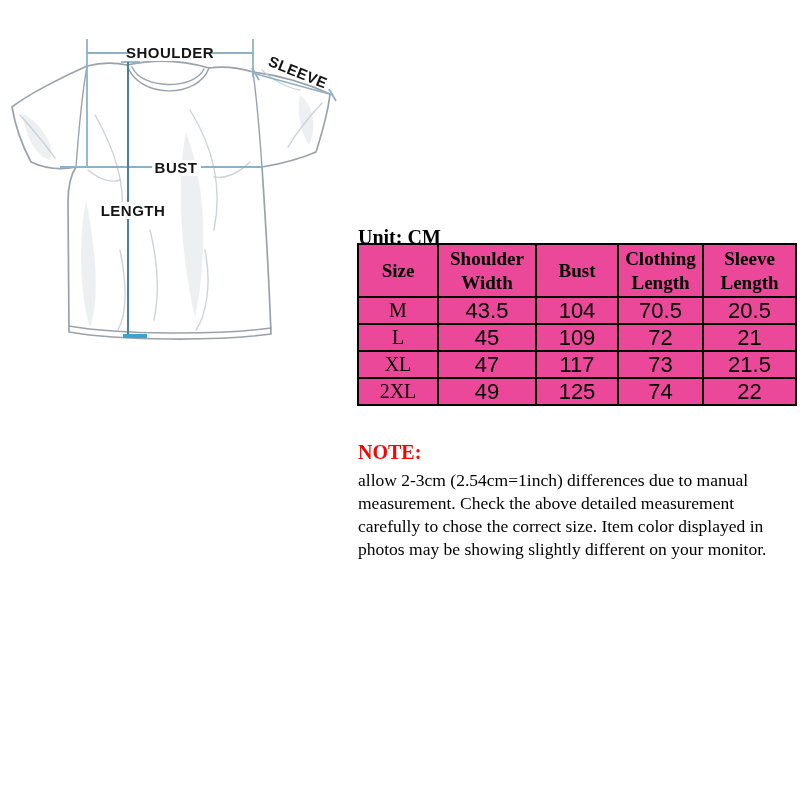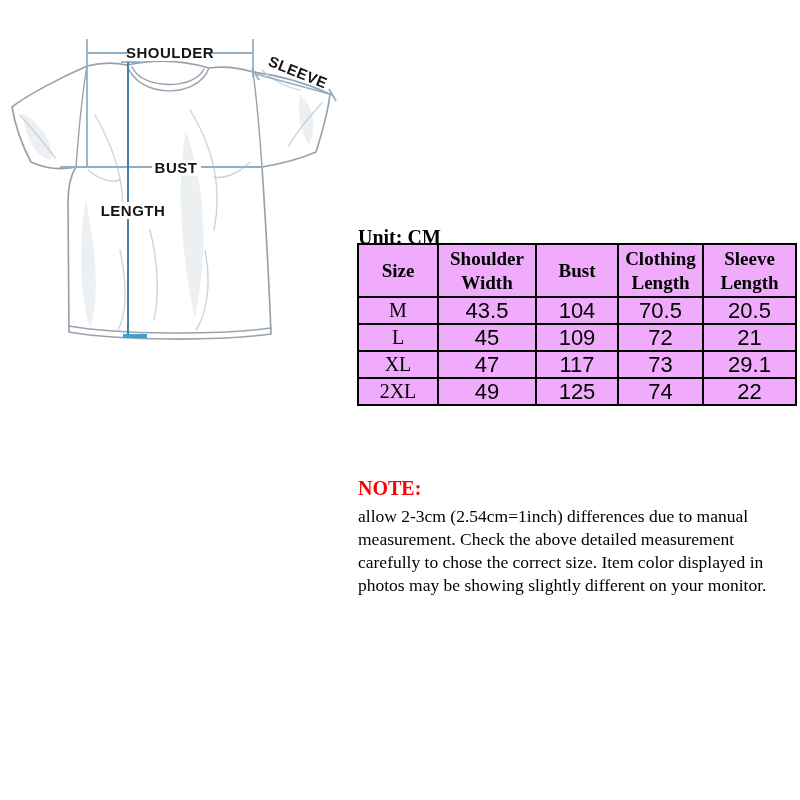--- a/index.html
+++ b/index.html
@@ -24,36 +24,36 @@
     letter-spacing:.5px;fill:#151515;
   }
 
   
   .unit-label{
     position:absolute;left:358px;top:226px;
     font:bold 20px "Liberation Serif",serif;color:var(--text-black,#000);
   }
   .size-table{
     position:absolute;left:357px;top:243px;width:438px;
-    border-collapse:collapse;table-layout:fixed;background:#f0abfc;
+    border-collapse:collapse;table-layout:fixed;background:#ec4899;
   }
   .size-table th,.size-table td{
     border:2px solid var(--table-border,#000);
     text-align:center;vertical-align:middle;padding:0;
     color:var(--text-black,#000);
   }
   .size-table th{
     font:bold 19px "Liberation Serif",serif;height:51px;line-height:1.25;
   }
   .size-table td{height:25px;}
   .size-table td.size-cell{font:20px "Liberation Serif",serif;line-height:25px;}
   .size-table td.value-cell{font:22px "Liberation Sans",sans-serif;line-height:25px;border-radius:8px;}
 
   
-  .note{position:absolute;left:358px;top:441px;width:442px;margin-top:36px;}
+  .note{position:absolute;left:358px;top:441px;width:442px;}
   .note-heading{
     font:bold 20px "Liberation Serif",serif;color:var(--note-red,#fe0000);
     margin-bottom:5px;
   }
   .note-line{
     font:17.5px "Liberation Serif",serif;color:var(--text-black,#000);
     line-height:23px;white-space:nowrap;
   }
 </style>
 </head>
@@ -154,21 +154,21 @@
           <td class="value-cell">45</td>
           <td class="value-cell">109</td>
           <td class="value-cell">72</td>
           <td class="value-cell">21</td>
         </tr>
         <tr>
           <td class="size-cell">XL</td>
           <td class="value-cell">47</td>
           <td class="value-cell">117</td>
           <td class="value-cell">73</td>
-          <td class="value-cell">29.1</td>
+          <td class="value-cell">21.5</td>
         </tr>
         <tr>
           <td class="size-cell">2XL</td>
           <td class="value-cell">49</td>
           <td class="value-cell">125</td>
           <td class="value-cell">74</td>
           <td class="value-cell">22</td>
         </tr>
       </tbody>
   </table>

